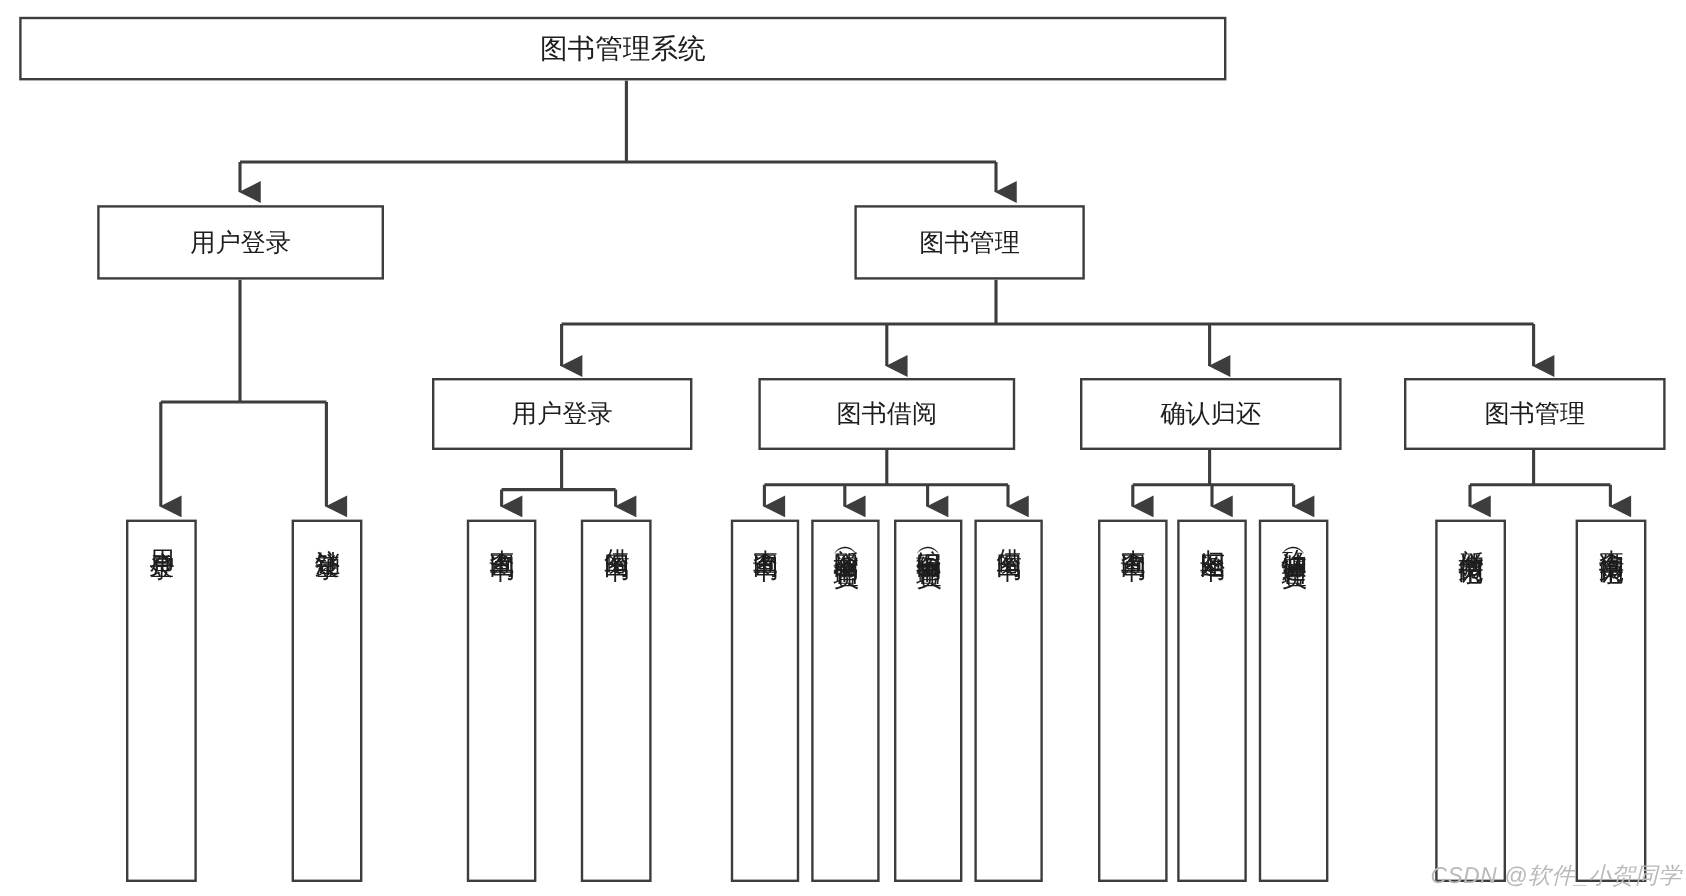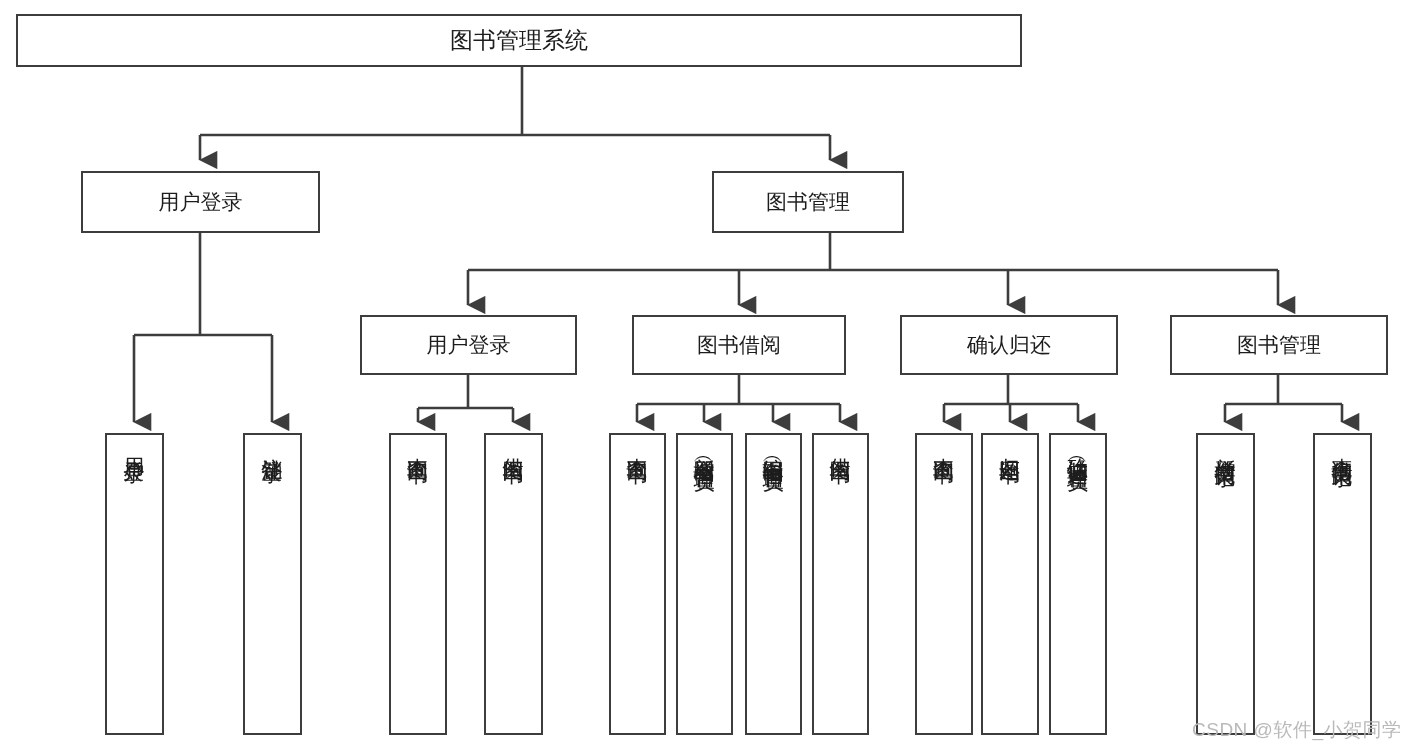--- a/index.html
+++ b/index.html
@@ -56,20 +56,21 @@
     letter-spacing: 2px;
     line-height: 1.0;
     white-space: nowrap;
   }
   .watermark {
     position: absolute;
     font-size: 19px;
     color: #b9b9b9;
     white-space: nowrap;
     letter-spacing: 0.5px;
+    font-style: italic;
   }
 </style>
 </head>
 <body>
 
 <div id="canvas">
 
   <svg class="lines" viewBox="0 0 1405 747">
     <defs>
       <marker id="arrow" viewBox="0 0 10 10" refX="5" refY="9.5" markerWidth="7" markerHeight="10" orient="auto-start-reverse">

